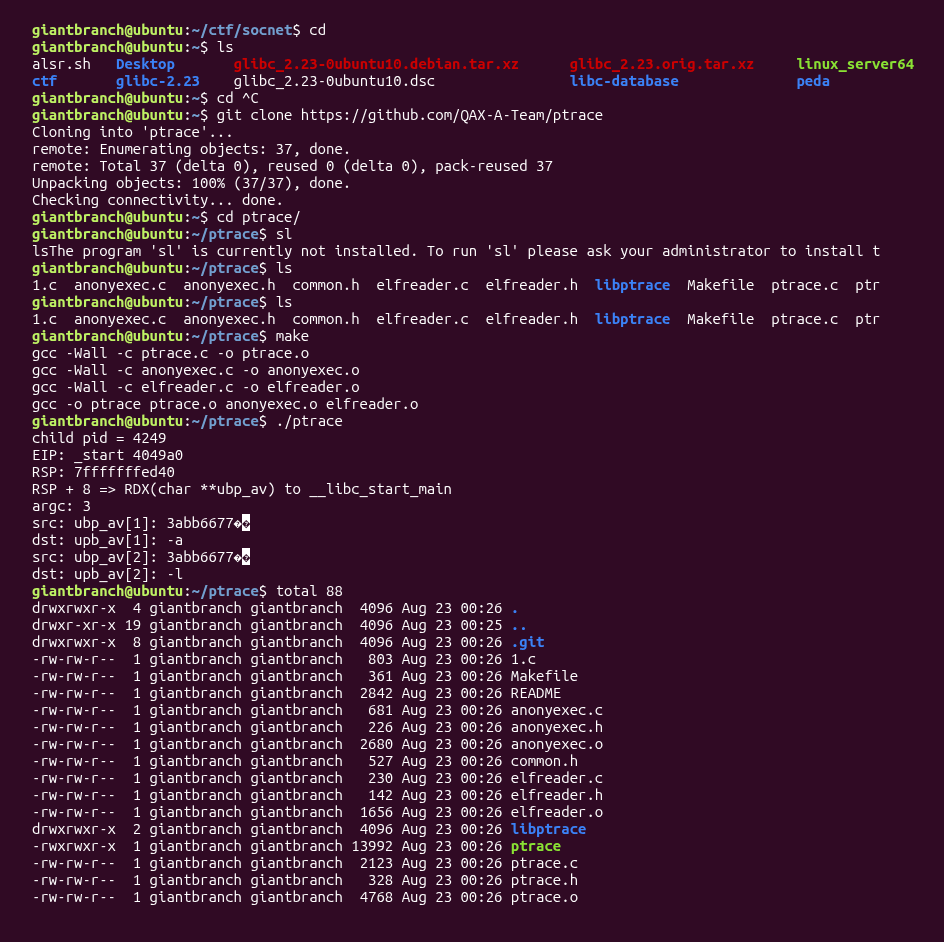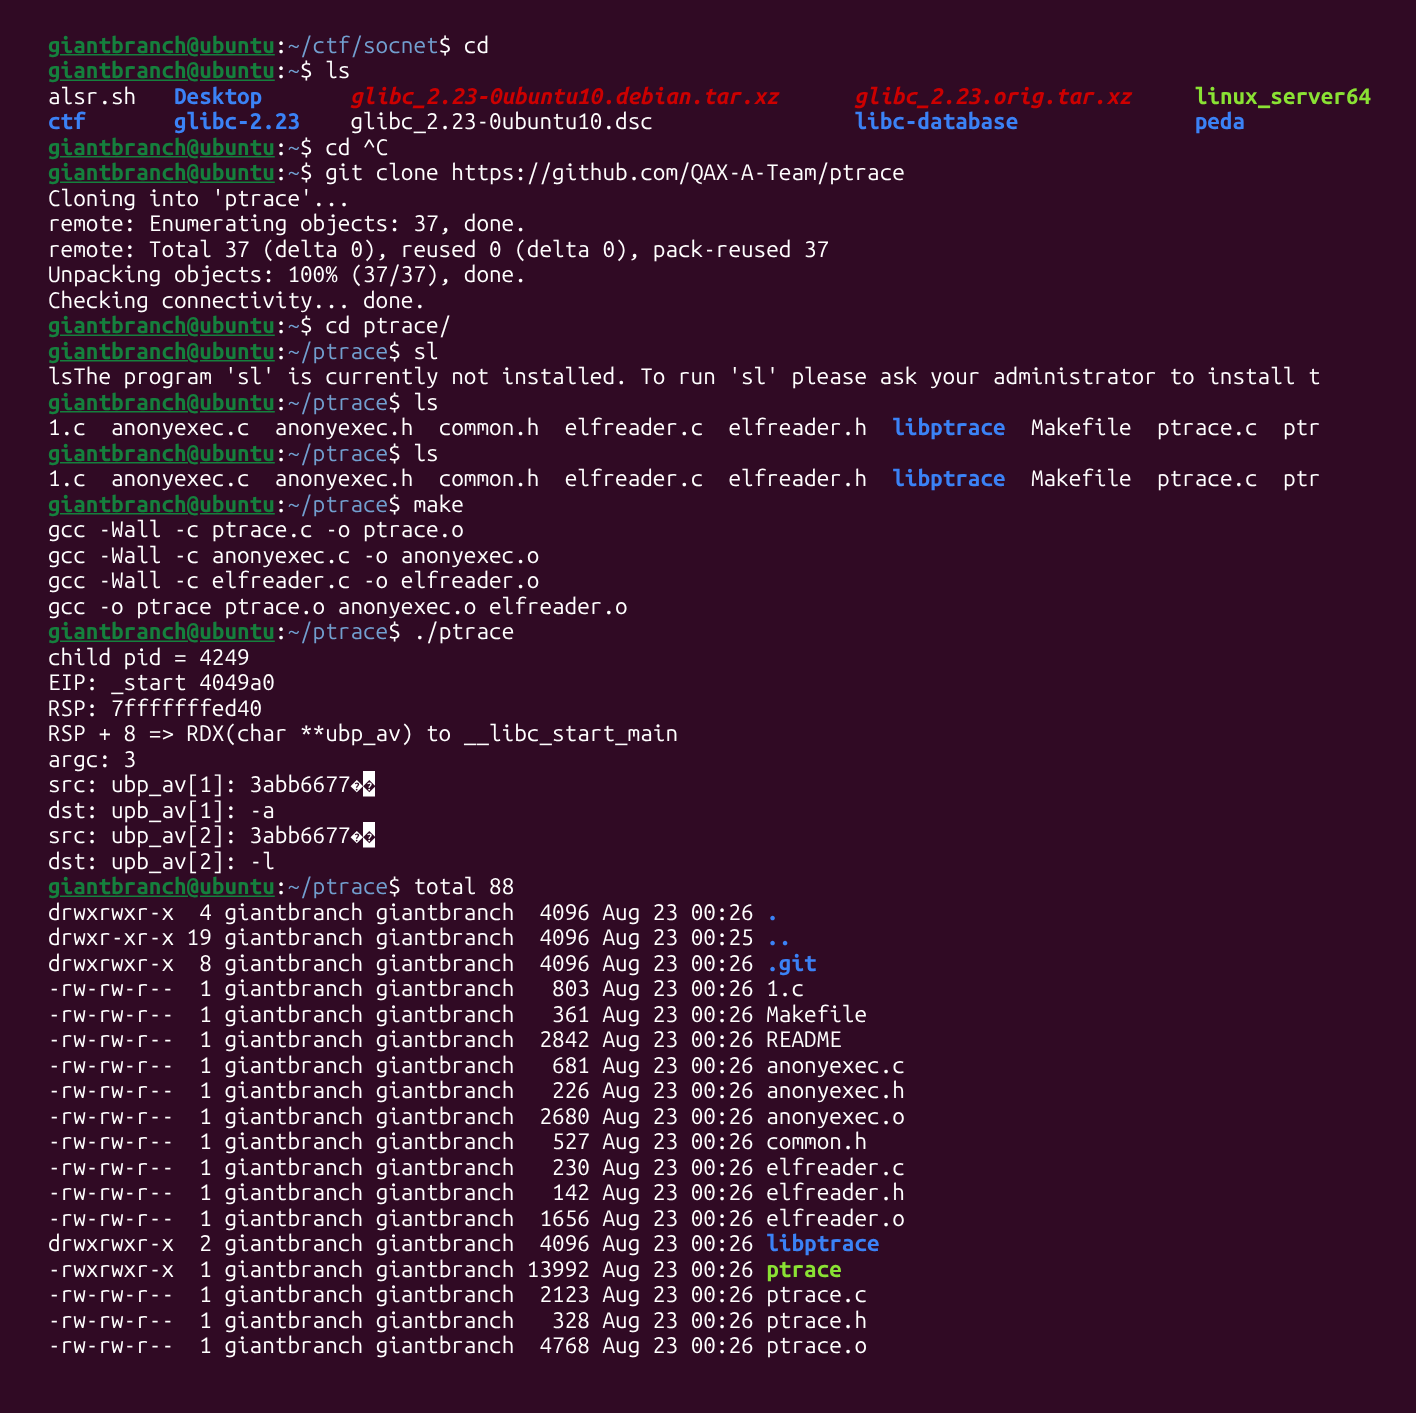--- a/index.html
+++ b/index.html
@@ -9,25 +9,25 @@
     color: #ffffff;
     font-family: "Ubuntu Mono", "DejaVu Sans Mono", monospace;
     font-size: 15px;
     line-height: 17px;
     white-space: pre;
     width: 944px;
     height: 942px;
     box-sizing: border-box;
     overflow: hidden;
   }
-  .user { color: #15803d; font-weight: bold; text-decoration: underline; }
-  .path { color: #729fcf; font-weight: normal; }
+  .user { color: #bef264; font-weight: bold; }
+  .path { color: #729fcf; font-weight: bold; }
   .cmd  { color: #ffffff; }
   .out  { color: #ffffff; }
-  .red  { color: #cc0000; font-weight: bold; font-style: italic; }
+  .red  { color: #cc0000; font-weight: bold; }
   .grn  { color: #8ae234; font-weight: bold; }
   .dblue{ color: #3b82f6; font-weight: bold; }
   span { white-space: pre; }
   .line { display:block; }
   .box { background:#fff; color:#300a24; }
 </style>
 </head>
 <body>
 <div id="terminal"><span class="line"><span class="user">giantbranch@ubuntu</span><span class="out">:</span><span class="path">~/ctf/socnet</span><span class="out">$ </span><span class="cmd">cd</span></span><span class="line"><span class="user">giantbranch@ubuntu</span><span class="out">:</span><span class="path">~</span><span class="out">$ </span><span class="cmd">ls</span></span><span class="line"><span class="out">alsr.sh   </span><span class="dblue">Desktop       </span><span class="red">glibc_2.23-0ubuntu10.debian.tar.xz      </span><span class="red">glibc_2.23.orig.tar.xz     </span><span class="grn">linux_server64    </span></span><span class="line"><span class="dblue">ctf       </span><span class="dblue">glibc-2.23    </span><span class="out">glibc_2.23-0ubuntu10.dsc                </span><span class="dblue">libc-database              </span><span class="dblue">peda              </span></span><span class="line"><span class="user">giantbranch@ubuntu</span><span class="out">:</span><span class="path">~</span><span class="out">$ </span><span class="cmd">cd ^C</span></span><span class="line"><span class="user">giantbranch@ubuntu</span><span class="out">:</span><span class="path">~</span><span class="out">$ </span><span class="cmd">git clone https://github.com/QAX-A-Team/ptrace</span></span><span class="line"><span class="out">Cloning into 'ptrace'...</span></span><span class="line"><span class="out">remote: Enumerating objects: 37, done.</span></span><span class="line"><span class="out">remote: Total 37 (delta 0), reused 0 (delta 0), pack-reused 37</span></span><span class="line"><span class="out">Unpacking objects: 100% (37/37), done.</span></span><span class="line"><span class="out">Checking connectivity... done.</span></span><span class="line"><span class="user">giantbranch@ubuntu</span><span class="out">:</span><span class="path">~</span><span class="out">$ </span><span class="cmd">cd ptrace/</span></span><span class="line"><span class="user">giantbranch@ubuntu</span><span class="out">:</span><span class="path">~/ptrace</span><span class="out">$ </span><span class="cmd">sl</span></span><span class="line"><span class="out">lsThe program 'sl' is currently not installed. To run 'sl' please ask your administrator to install t</span></span><span class="line"><span class="user">giantbranch@ubuntu</span><span class="out">:</span><span class="path">~/ptrace</span><span class="out">$ </span><span class="cmd">ls</span></span><span class="line"><span class="out">1.c  </span><span class="out">anonyexec.c  </span><span class="out">anonyexec.h  </span><span class="out">common.h  </span><span class="out">elfreader.c  </span><span class="out">elfreader.h  </span><span class="dblue">libptrace  </span><span class="out">Makefile  </span><span class="out">ptrace.c  </span><span class="out">ptr</span></span><span class="line"><span class="user">giantbranch@ubuntu</span><span class="out">:</span><span class="path">~/ptrace</span><span class="out">$ </span><span class="cmd">ls</span></span><span class="line"><span class="out">1.c  </span><span class="out">anonyexec.c  </span><span class="out">anonyexec.h  </span><span class="out">common.h  </span><span class="out">elfreader.c  </span><span class="out">elfreader.h  </span><span class="dblue">libptrace  </span><span class="out">Makefile  </span><span class="out">ptrace.c  </span><span class="out">ptr</span></span><span class="line"><span class="user">giantbranch@ubuntu</span><span class="out">:</span><span class="path">~/ptrace</span><span class="out">$ </span><span class="cmd">make</span></span><span class="line"><span class="out">gcc -Wall -c ptrace.c -o ptrace.o</span></span><span class="line"><span class="out">gcc -Wall -c anonyexec.c -o anonyexec.o</span></span><span class="line"><span class="out">gcc -Wall -c elfreader.c -o elfreader.o</span></span><span class="line"><span class="out">gcc -o ptrace ptrace.o anonyexec.o elfreader.o</span></span><span class="line"><span class="user">giantbranch@ubuntu</span><span class="out">:</span><span class="path">~/ptrace</span><span class="out">$ </span><span class="cmd">./ptrace</span></span><span class="line"><span class="out">child pid = 4249</span></span><span class="line"><span class="out">EIP: _start 4049a0</span></span><span class="line"><span class="out">RSP: 7fffffffed40</span></span><span class="line"><span class="out">RSP + 8 =&gt; RDX(char **ubp_av) to __libc_start_main</span></span><span class="line"><span class="out">argc: 3</span></span><span class="line"><span class="out">src: ubp_av[1]: 3abb6677�</span><span class="box">�</span></span><span class="line"><span class="out">dst: upb_av[1]: -a</span></span><span class="line"><span class="out">src: ubp_av[2]: 3abb6677�</span><span class="box">�</span></span><span class="line"><span class="out">dst: upb_av[2]: -l</span></span><span class="line"><span class="user">giantbranch@ubuntu</span><span class="out">:</span><span class="path">~/ptrace</span><span class="out">$ </span><span class="cmd">total 88</span></span><span class="line"><span class="out">drwxrwxr-x </span><span class="out"> 4 </span><span class="out">giantbranch </span><span class="out">giantbranch </span><span class="out"> 4096 </span><span class="out">Aug 23 00:26 </span><span class="dblue">.</span></span><span class="line"><span class="out">drwxr-xr-x </span><span class="out">19 </span><span class="out">giantbranch </span><span class="out">giantbranch </span><span class="out"> 4096 </span><span class="out">Aug 23 00:25 </span><span class="dblue">..</span></span><span class="line"><span class="out">drwxrwxr-x </span><span class="out"> 8 </span><span class="out">giantbranch </span><span class="out">giantbranch </span><span class="out"> 4096 </span><span class="out">Aug 23 00:26 </span><span class="dblue">.git</span></span><span class="line"><span class="out">-rw-rw-r-- </span><span class="out"> 1 </span><span class="out">giantbranch </span><span class="out">giantbranch </span><span class="out">  803 </span><span class="out">Aug 23 00:26 </span><span class="out">1.c</span></span><span class="line"><span class="out">-rw-rw-r-- </span><span class="out"> 1 </span><span class="out">giantbranch </span><span class="out">giantbranch </span><span class="out">  361 </span><span class="out">Aug 23 00:26 </span><span class="out">Makefile</span></span><span class="line"><span class="out">-rw-rw-r-- </span><span class="out"> 1 </span><span class="out">giantbranch </span><span class="out">giantbranch </span><span class="out"> 2842 </span><span class="out">Aug 23 00:26 </span><span class="out">README</span></span><span class="line"><span class="out">-rw-rw-r-- </span><span class="out"> 1 </span><span class="out">giantbranch </span><span class="out">giantbranch </span><span class="out">  681 </span><span class="out">Aug 23 00:26 </span><span class="out">anonyexec.c</span></span><span class="line"><span class="out">-rw-rw-r-- </span><span class="out"> 1 </span><span class="out">giantbranch </span><span class="out">giantbranch </span><span class="out">  226 </span><span class="out">Aug 23 00:26 </span><span class="out">anonyexec.h</span></span><span class="line"><span class="out">-rw-rw-r-- </span><span class="out"> 1 </span><span class="out">giantbranch </span><span class="out">giantbranch </span><span class="out"> 2680 </span><span class="out">Aug 23 00:26 </span><span class="out">anonyexec.o</span></span><span class="line"><span class="out">-rw-rw-r-- </span><span class="out"> 1 </span><span class="out">giantbranch </span><span class="out">giantbranch </span><span class="out">  527 </span><span class="out">Aug 23 00:26 </span><span class="out">common.h</span></span><span class="line"><span class="out">-rw-rw-r-- </span><span class="out"> 1 </span><span class="out">giantbranch </span><span class="out">giantbranch </span><span class="out">  230 </span><span class="out">Aug 23 00:26 </span><span class="out">elfreader.c</span></span><span class="line"><span class="out">-rw-rw-r-- </span><span class="out"> 1 </span><span class="out">giantbranch </span><span class="out">giantbranch </span><span class="out">  142 </span><span class="out">Aug 23 00:26 </span><span class="out">elfreader.h</span></span><span class="line"><span class="out">-rw-rw-r-- </span><span class="out"> 1 </span><span class="out">giantbranch </span><span class="out">giantbranch </span><span class="out"> 1656 </span><span class="out">Aug 23 00:26 </span><span class="out">elfreader.o</span></span><span class="line"><span class="out">drwxrwxr-x </span><span class="out"> 2 </span><span class="out">giantbranch </span><span class="out">giantbranch </span><span class="out"> 4096 </span><span class="out">Aug 23 00:26 </span><span class="dblue">libptrace</span></span><span class="line"><span class="out">-rwxrwxr-x </span><span class="out"> 1 </span><span class="out">giantbranch </span><span class="out">giantbranch </span><span class="out">13992 </span><span class="out">Aug 23 00:26 </span><span class="grn">ptrace</span></span><span class="line"><span class="out">-rw-rw-r-- </span><span class="out"> 1 </span><span class="out">giantbranch </span><span class="out">giantbranch </span><span class="out"> 2123 </span><span class="out">Aug 23 00:26 </span><span class="out">ptrace.c</span></span><span class="line"><span class="out">-rw-rw-r-- </span><span class="out"> 1 </span><span class="out">giantbranch </span><span class="out">giantbranch </span><span class="out">  328 </span><span class="out">Aug 23 00:26 </span><span class="out">ptrace.h</span></span><span class="line"><span class="out">-rw-rw-r-- </span><span class="out"> 1 </span><span class="out">giantbranch </span><span class="out">giantbranch </span><span class="out"> 4768 </span><span class="out">Aug 23 00:26 </span><span class="out">ptrace.o</span></span></div>
 

